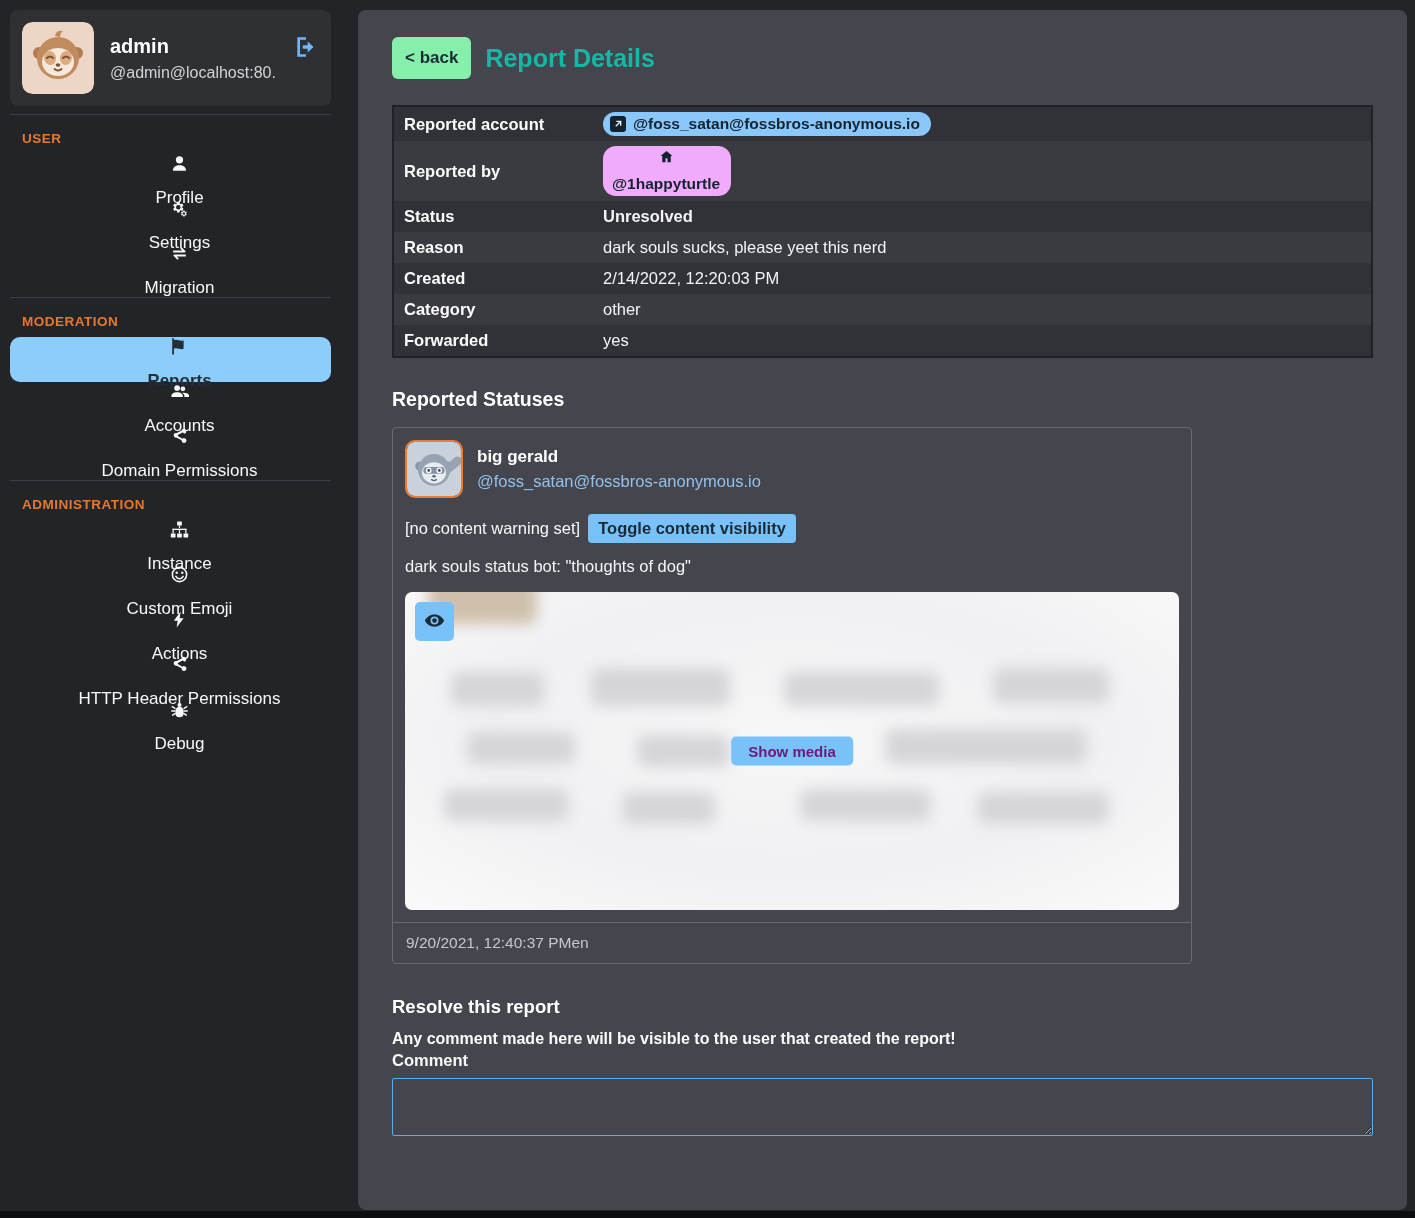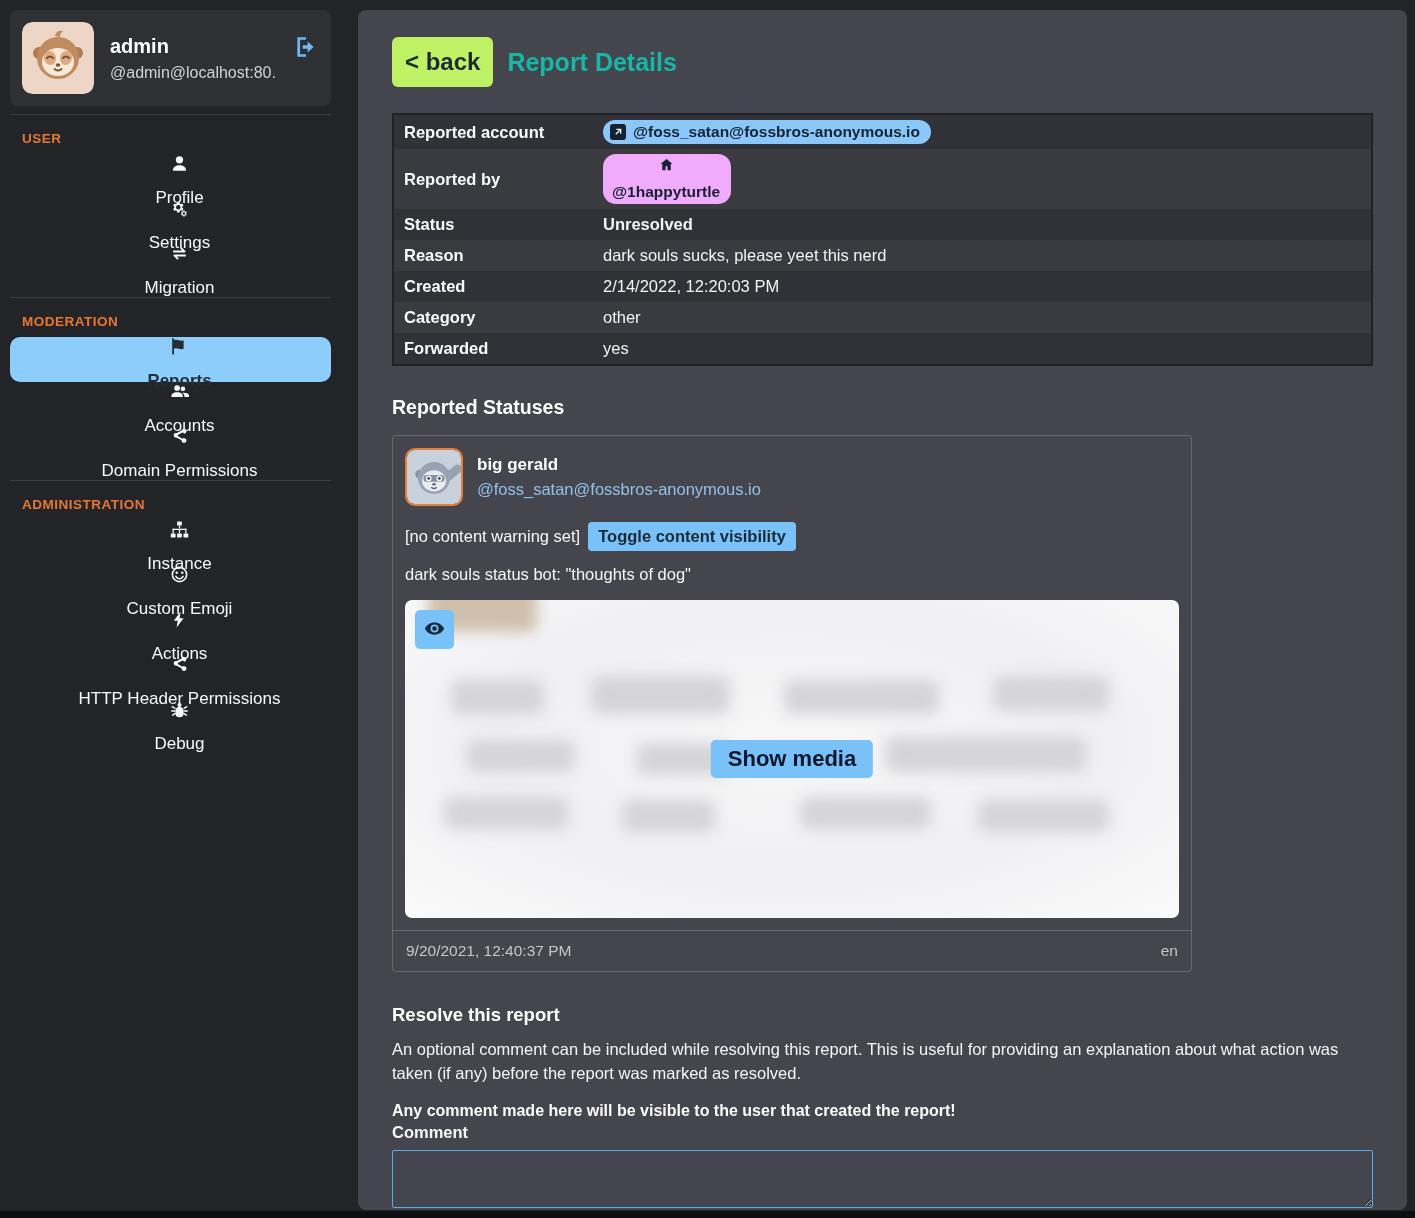--- a/index.html
+++ b/index.html
@@ -43,22 +43,22 @@
   .nav-item.active { background:#8ccdfc; color:#232e39; font-weight:700; }
 
   
   .main {
     flex:1; margin:10px 8px 0 17px; height:1200px;
     background:#45464d; border-radius:8px;
     padding:27px 34px; overflow:hidden;
   }
   .header-row { display:flex; align-items:center; gap:14px; margin-bottom:26px; }
   .back-btn {
-    background:#bef264; color:#1c2a36; font-family:inherit;
-    font-weight:700; font-size:24px; padding:11px 13px;
+    background:#86efac; color:#1c2a36; font-family:inherit;
+    font-weight:700; font-size:17px; padding:11px 13px;
     border:none; border-radius:6px; cursor:pointer;
   }
   .page-title { font-size:25px; font-weight:700; color:#14b8a6; margin:0; }
 
   .report-table { width:100%; border-collapse:collapse; border:2px solid #202227; font-size:16.5px; }
   .report-table tr:nth-child(odd)  { background:#313237; }
   .report-table tr:nth-child(even) { background:#3a3b41; }
   .report-table th { text-align:left; width:200px; padding:6px 10px; font-weight:700; color:#fbfbfc; }
   .report-table td { padding:5px 10px; color:#f3f3f5; }
   .val-bold { font-weight:700; }
@@ -95,25 +95,25 @@
   .blob { position:absolute; background:#d5d5d8; border-radius:9px; filter:blur(7px); }
   .blob.tan { background:#cfc0ab; }
   .eye-btn {
     position:absolute; top:10px; left:10px; width:39px; height:39px;
     background:#78c1f9; border:none; border-radius:5px; cursor:pointer;
     display:flex; align-items:center; justify-content:center;
   }
   .eye-btn svg { width:21px; height:21px; fill:#1c2a36; }
   .show-media-btn {
     position:absolute; top:50%; left:50%; transform:translate(-50%,-50%);
-    background:#78c1f9; color:#0f172a; font-family:inherit; font-weight:700;
-    font-size:22px; padding:6px 17px; border:none; border-radius:5px; cursor:pointer;
+    background:#78c1f9; color:#701a75; font-family:inherit; font-weight:700;
+    font-size:15px; padding:6px 17px; border:none; border-radius:5px; cursor:pointer;
   }
   .status-footer {
-    display:flex; justify-content:space-between; margin:12px -12px -12px;
+    display:flex; margin:12px -12px -12px;
     padding:11px 13px; border-top:1px solid #686a70;
     color:#c6c7ca; font-size:15.5px;
   }
 
   .resolve-desc { font-size:16.5px; line-height:1.45; margin:0 0 16px; color:#f5f5f6; }
   .resolve-warning { font-size:16px; font-weight:700; margin:0 0 3px; color:#fbfbfc; }
   .comment-label { display:block; font-size:16.5px; font-weight:700; margin-bottom:8px; }
   .comment-box {
     width:100%; height:58px; background:transparent;
     border:1px solid #55aeeb; border-radius:2px;
@@ -389,21 +389,20 @@
         <button class="show-media-btn">Show media</button>
       </div>
 
       <div class="status-footer">
         <span>9/20/2021, 12:40:37 PM</span>
         <span>en</span>
       </div>
     </article>
 
     <h2 class="sub-heading" style="font-size:18.5px; margin:32px 0 12px;">Resolve this report</h2>
-    <p class="resolve-desc">An optional comment can be included while resolving this report. This is useful for providing an explanation about what action was taken (if any) before the report was marked as resolved.</p>
     <p class="resolve-warning">Any comment made here will be visible to the user that created the report!</p>
 
     <label class="comment-label">Comment</label>
     <textarea class="comment-box" style=""></textarea>
 
     <div>
       
     </div>
   </main>
 

